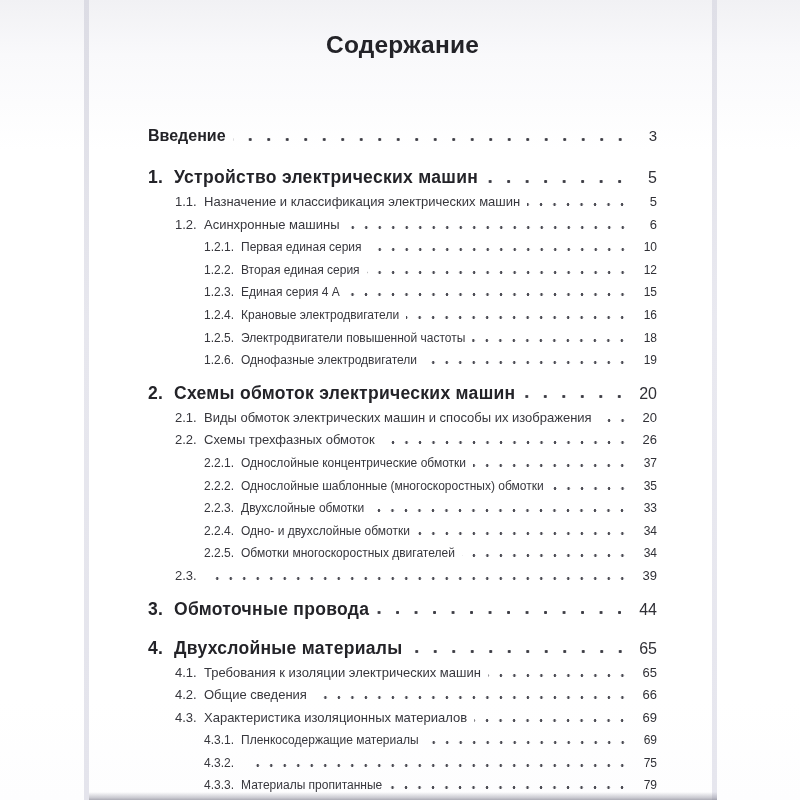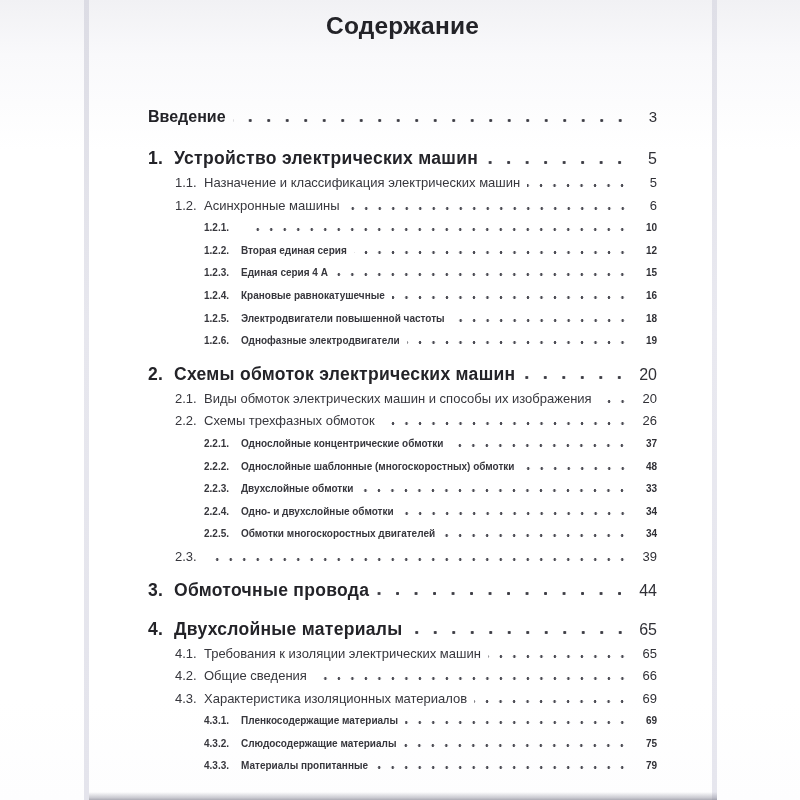--- a/index.html
+++ b/index.html
@@ -18,21 +18,21 @@
   .edge.right { left:712px; background:linear-gradient(180deg,#dfdfe7,#e9e9f0 40%,#e6e6ee); }
   .page-bottom {
     position:absolute; left:89px; right:83px; bottom:0; height:8px;
     background:linear-gradient(180deg,rgba(150,150,162,0) 0%,rgba(142,142,156,0.45) 70%,rgba(128,128,142,0.65) 100%);
   }
   
   .content {
     position:absolute; left:148px; top:0; width:509px;
   }
   .doc-title {
-    margin:12px 0 0 0; text-align:center;
+    margin:31px 0 0 0; text-align:center;
     font-size:24.5px; font-weight:700; color:#232328; letter-spacing:0.2px;
   }
   .toc { margin-top:65px; }
   .row { display:flex; align-items:baseline; color:#37373d; }
   .row .num { flex:none; }
   .row .lab { flex:none; white-space:nowrap; }
   .row .pg  { flex:none; min-width:22px; text-align:right; color:#303036; }
   .dots {
     flex:1 1 auto; min-width:10px; height:3px; margin:0 6px 0 7px;
     background-image:radial-gradient(circle,#4a4a52 1.1px,rgba(0,0,0,0) 1.6px);
@@ -47,21 +47,21 @@
   .row.chapter { height:27px; line-height:27px; margin-top:8px; font-size:17.5px; font-weight:700; color:#232328; letter-spacing:0.3px; }
   .row.intro + .row.chapter { margin-top:16px; }
   .row.chapter + .row.chapter { margin-top:12px; }
   .row.chapter .num { width:26px; }
   .row.chapter .pg { font-weight:400; font-size:16px; letter-spacing:0; }
   .row.chapter .dots { background-size:18.5px 3px; background-image:radial-gradient(circle,#3e3e46 1.3px,rgba(0,0,0,0) 1.8px); height:4px; }
   
   .row.sub { height:22.6px; line-height:22.6px; font-size:13px; padding-left:27px; }
   .row.sub .num { width:29px; }
   
-  .row.subsub { height:22.6px; line-height:22.6px; font-size:10px; padding-left:56px;font-weight:bold; }
+  .row.subsub { height:22.6px; line-height:22.6px; font-size:12px; padding-left:56px; }
   .row.subsub .num { width:37px; }
 </style>
 </head>
 <body>
 
 <div class="scene">
   <div class="edge left"></div>
   <div class="edge right"></div>
 
   <div class="content">
@@ -85,38 +85,39 @@
           <span class="pg">5</span>
         </div>
         <div class="row sub">
           <span class="num">1.2.</span>
           <span class="lab">Асинхронные машины</span>
           <span class="dots"></span>
           <span class="pg">6</span>
         </div>
         <div class="row subsub">
           <span class="num">1.2.1.</span>
+          <span class="lab">Первая единая серия</span>
           <span class="dots"></span>
           <span class="pg">10</span>
         </div>
         <div class="row subsub">
           <span class="num">1.2.2.</span>
           <span class="lab">Вторая единая серия</span>
           <span class="dots"></span>
           <span class="pg">12</span>
         </div>
         <div class="row subsub">
           <span class="num">1.2.3.</span>
           <span class="lab">Единая серия 4 А</span>
           <span class="dots"></span>
           <span class="pg">15</span>
         </div>
         <div class="row subsub">
           <span class="num">1.2.4.</span>
-          <span class="lab">Крановые равнокатушечные</span>
+          <span class="lab">Крановые электродвигатели</span>
           <span class="dots"></span>
           <span class="pg">16</span>
         </div>
         <div class="row subsub">
           <span class="num">1.2.5.</span>
           <span class="lab">Электродвигатели повышенной частоты</span>
           <span class="dots"></span>
           <span class="pg">18</span>
         </div>
         <div class="row subsub">
@@ -146,21 +147,21 @@
         <div class="row subsub">
           <span class="num">2.2.1.</span>
           <span class="lab">Однослойные концентрические обмотки</span>
           <span class="dots"></span>
           <span class="pg">37</span>
         </div>
         <div class="row subsub">
           <span class="num">2.2.2.</span>
           <span class="lab">Однослойные шаблонные (многоскоростных) обмотки</span>
           <span class="dots"></span>
-          <span class="pg">48</span>
+          <span class="pg">35</span>
         </div>
         <div class="row subsub">
           <span class="num">2.2.3.</span>
           <span class="lab">Двухслойные обмотки</span>
           <span class="dots"></span>
           <span class="pg">33</span>
         </div>
         <div class="row subsub">
           <span class="num">2.2.4.</span>
           <span class="lab">Одно- и двухслойные обмотки</span>
@@ -209,21 +210,20 @@
           <span class="pg">69</span>
         </div>
         <div class="row subsub">
           <span class="num">4.3.1.</span>
           <span class="lab">Пленкосодержащие материалы</span>
           <span class="dots"></span>
           <span class="pg">69</span>
         </div>
         <div class="row subsub">
           <span class="num">4.3.2.</span>
-          <span class="lab">Слюдосодержащие материалы</span>
           <span class="dots"></span>
           <span class="pg">75</span>
         </div>
         <div class="row subsub">
           <span class="num">4.3.3.</span>
           <span class="lab">Материалы пропитанные</span>
           <span class="dots"></span>
           <span class="pg">79</span>
         </div>
       </div>

